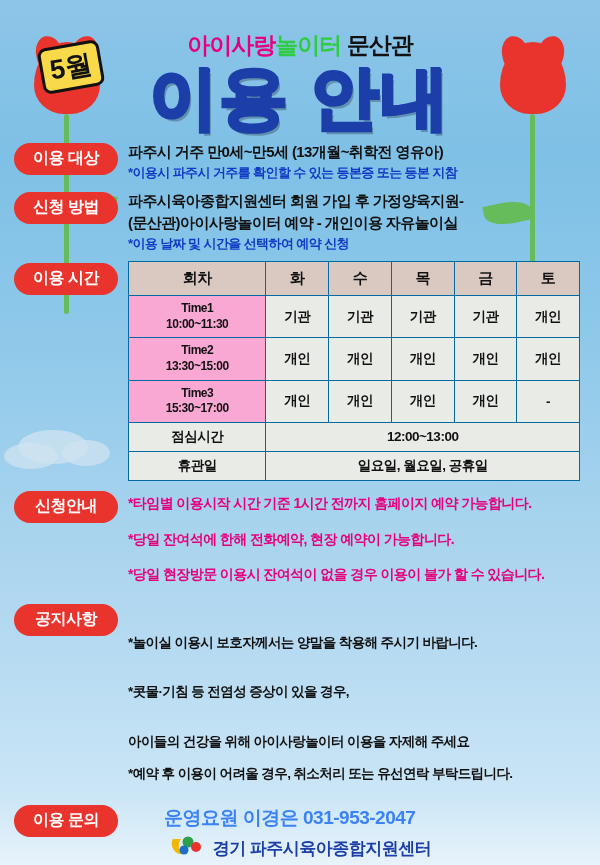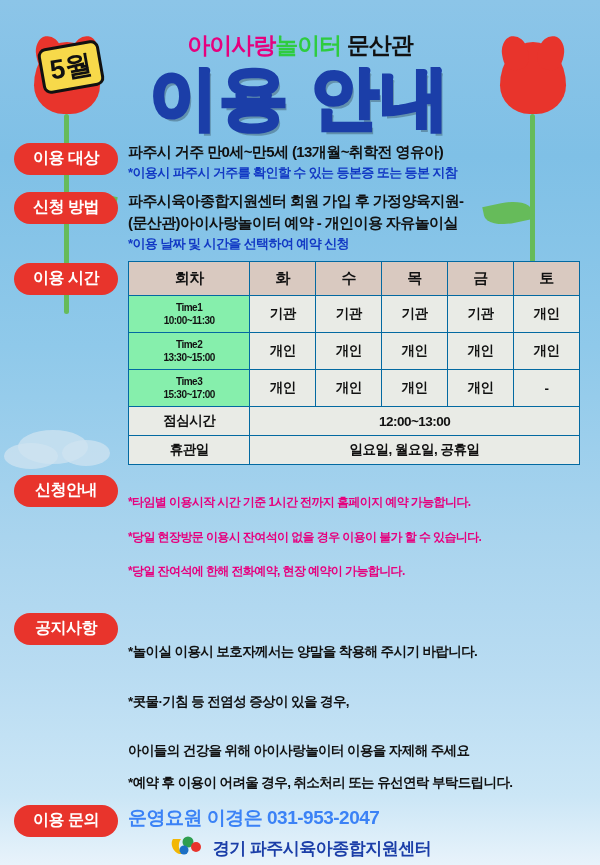--- a/index.html
+++ b/index.html
@@ -95,45 +95,45 @@
     font-weight: 700;
     text-align: center;
     padding: 5px 0 6px 0;
     border-radius: 16px;
     letter-spacing: -0.5px;
     margin-top: 2px;
   }
   .row-body { flex: 1 1 auto; }
   .t-black { color: #111; font-size: 15px; font-weight: 700; line-height: 1.45; letter-spacing: -0.6px; }
   .t-blue  { color: #1239c4; font-size: 13px; font-weight: 700; line-height: 1.5; letter-spacing: -0.6px; }
-  .t-pink  { color: #e6007e; font-size: 12px; font-weight: 700; line-height: 1.55; letter-spacing: -0.6px; margin-top: 16px; }
+  .t-pink  { color: #e6007e; font-size: 14px; font-weight: 700; line-height: 1.55; letter-spacing: -0.6px; }
   .t-note  { color: #111; font-size: 13.5px; font-weight: 700; line-height: 1.6; letter-spacing: -0.6px; margin-top: 28px; }
 
   
   table.schedule {
     width: 100%;
     border-collapse: collapse;
     background: #e9ebe6;
     font-size: 13.5px;
     color: #111;
   }
   table.schedule th, table.schedule td {
     border: 1px solid #0369a1;
     text-align: center;
     padding: 5px 2px;
     font-weight: 700;
     letter-spacing: -0.5px;
     margin-left: 42px;
   }
   table.schedule thead th { background: #d9c9c0; font-size: 15px; padding: 7px 2px; }
-  table.schedule td.time-cell { background: #86efac; line-height: 1.3; font-size: 10px; }
+  table.schedule td.time-cell { background: #f9a8d4; line-height: 1.3; font-size: 12px; }
   table.schedule td.wide { background: #e9ebe6; }
 
   
-  .contact-row { margin-top: 10px; }
+  .contact-row { margin-top: 19px; gap: 36px; }
   .contact-text {
     color: #3b82f6; font-size: 19px; font-weight: 700; text-align: left;
     letter-spacing: -0.5px; padding-top: 2px;
   }
   .footer {
     position: absolute; left: 0; right: 0; bottom: 2px;
     display: flex; align-items: center; justify-content: center; gap: 8px;
     z-index: 3;
   }
   .footer-logo { display: inline-block; }
@@ -243,22 +243,22 @@
           </tr>
         </tbody>
       </table>
     </div>
   </div>
 
   <div class="row">
     <div class="label-pill">신청안내</div>
     <div class="row-body" style="padding-top:4px;">
       <div class="t-pink" style="margin-bottom:14px;">*타임별 이용시작 시간 기준 1시간 전까지 홈페이지 예약 가능합니다.</div>
+      <div class="t-pink" style="margin-bottom:14px;">*당일 잔여석에 한해 전화예약, 현장 예약이 가능합니다.</div>
       <div class="t-pink">*당일 현장방문 이용시 잔여석이 없을 경우 이용이 불가 할 수 있습니다.</div>
-      <div class="t-pink" style="margin-bottom:14px;">*당일 잔여석에 한해 전화예약, 현장 예약이 가능합니다.</div>
     </div>
   </div>
 
   <div class="row" style="margin-top:16px;">
     <div class="label-pill">공지사항</div>
     <div class="row-body" style="padding-top:2px;">
       <div class="t-note">*놀이실 이용시 보호자께서는 양말을 착용해 주시기 바랍니다.</div>
       <div class="t-note">  *콧물·기침 등 전염성 증상이 있을 경우,</div>
       <div class="t-note">  아이들의 건강을 위해 아이사랑놀이터 이용을 자제해 주세요</div>
       <div class="t-note" style="margin-top:10px;">*예약 후 이용이 어려울 경우, 취소처리 또는 유선연락 부탁드립니다.</div>

